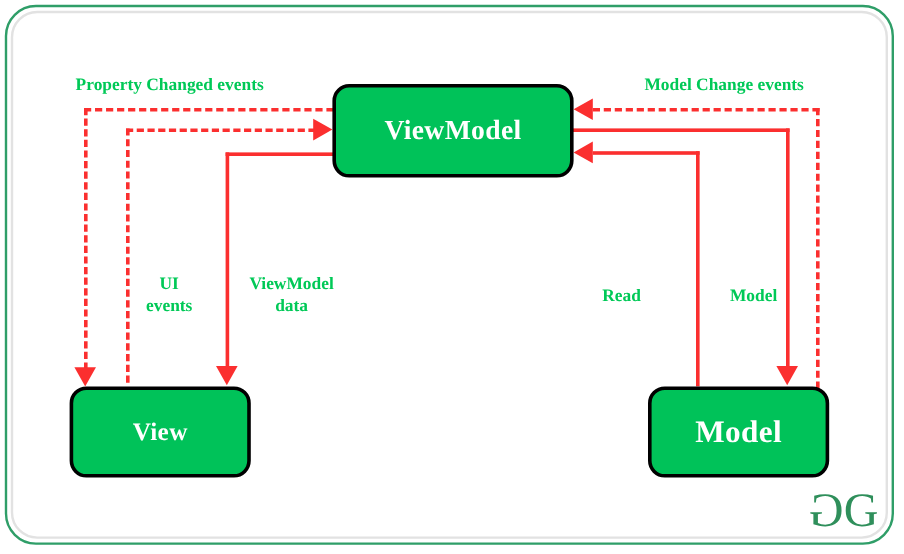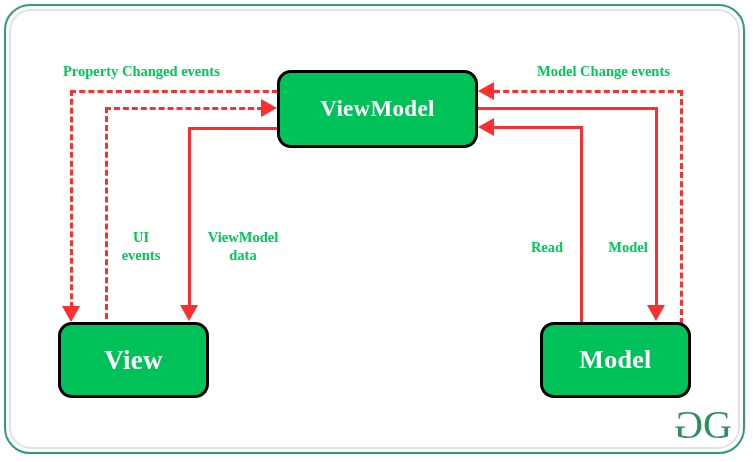--- a/index.html
+++ b/index.html
@@ -59,21 +59,21 @@
     top: 70px;
     width: 201px;
     height: 78px;
     font-size: 23px;
   }
   .node-view {
     left: 58px;
     top: 322px;
     width: 151px;
     height: 76px;
-    font-size: 27px;
+    font-size: 21px;
   }
   .node-model {
     left: 540px;
     top: 322px;
     width: 151px;
     height: 76px;
     font-size: 26px;
   }
   
   .seg {
@@ -126,21 +126,21 @@
     font-size: 14.5px;
     line-height: 1.25;
     white-space: pre-line;
     z-index: 8;
     text-align: center;
   }
   .lbl-property { left: 63px;  top: 62px;  text-align: left; }
   .lbl-modelchg { left: 497px; top: 62px;  text-align: left; margin-left: 40px; }
   .lbl-ui       { left: 112px; top: 228px; width: 58px; }
   .lbl-vmdata   { left: 190px; top: 228px; width: 106px; }
-  .lbl-read     { left: 519px; top: 238px; width: 56px; }
+  .lbl-read     { left: 490px; top: 238px; width: 56px; }
   .lbl-write    { left: 599px; top: 238px; width: 58px; }
   
   .logo {
     position: absolute;
     right: 22px;
     bottom: 14px;
     color: #2f8f5b;
     font-size: 40px;
     font-family: "Liberation Serif", "DejaVu Serif", serif;
     letter-spacing: -1px;

